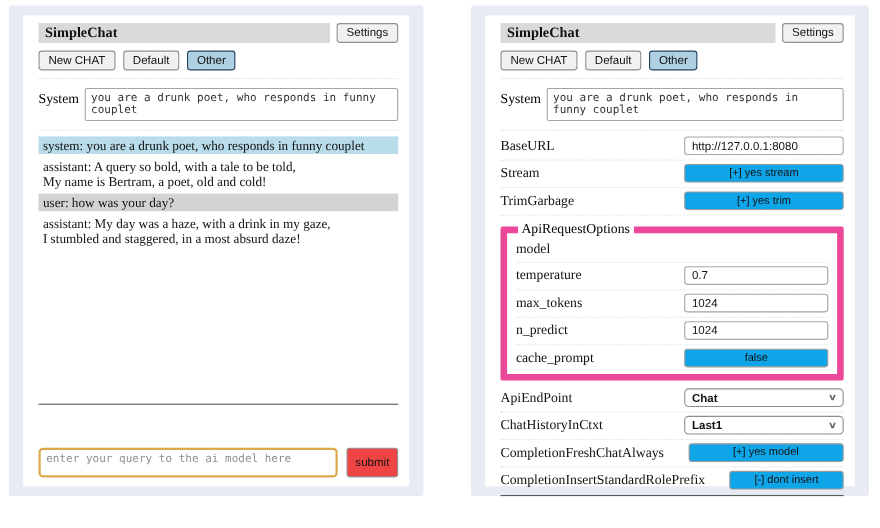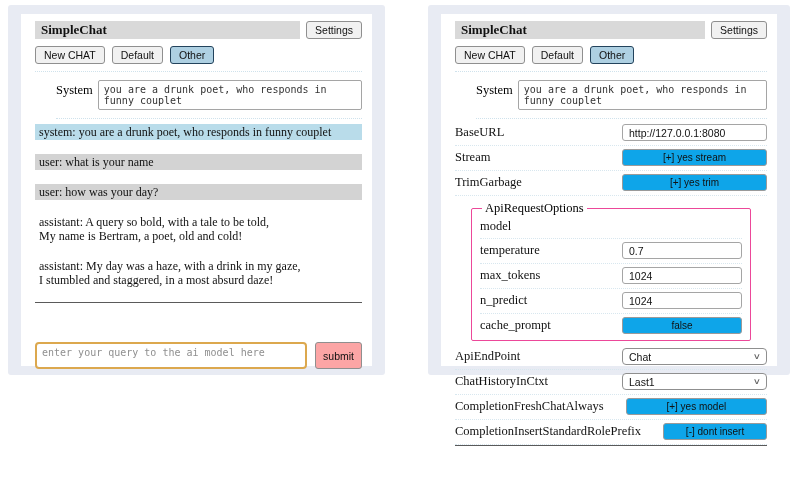--- a/index.html
+++ b/index.html
@@ -1,20 +1,20 @@
 <!DOCTYPE html>
 <html><head>
 <meta charset="utf-8">
 <style>
   * { box-sizing: border-box; margin: 0; padding: 0; }
   html, body { width: 800px; height: 480px; overflow: hidden; }
   body { background: #ffffff; font-family: "Liberation Serif", serif; position: relative; }
 
   .panel {
-    position: absolute; top: 5px; height: 370px;
+    position: absolute; top: 5px; height: 446px;
     background: #e8ebf3; border-radius: 3px; padding: 9px 13px;
   }
   .panel.left  { left: 8px;   width: 377px; }
   .panel.right { left: 428px; width: 362px; }
 
   .content {
     background: #ffffff; width: 100%; height: 100%;
     padding: 7px 10px 8px 14px;
     display: flex; flex-direction: column;
   }
@@ -29,33 +29,33 @@
     font-family: Liberation Sans, sans-serif; font-size: 10.5px; color: #111;
     background: #f1f1f1; border: 1px solid #8f8f8f; border-radius: 3px;
     padding: 2px 8px; cursor: pointer; line-height: 12px; white-space: nowrap;
   }
   .btn.active { background: #aed0e2; border: 1.5px solid #23435c; }
 
   
   .sessions { display: flex; gap: 7px; padding-bottom: 7px; border-bottom: 1px dotted #cfe2ec; }
 
   
-  .system-row { display: flex; gap: 5px; align-items: flex-start; padding: 8px 0 8px; border-bottom: 1px dotted #cfe2ec; margin-left: 21px; }
+  .system-row { display: flex; gap: 5px; align-items: flex-start; padding: 8px 0 8px; border-bottom: 1px dotted #cfe2ec; }
   .system-row .lbl { font-size: 12.5px; padding-top: 3px; }
   textarea {
     font-family: "DejaVu Sans Mono", monospace; font-size: 10px; color: #333;
     border: 1px solid #a5a5a5; border-radius: 2px; padding: 3px 5px;
     resize: none; outline: none;
   }
   .system-ta { flex: 1; height: 30px; }
   textarea::placeholder { color: #8f8f8f; }
 
   
   .chat { margin-top: 5px; }
-  .msg { font-size: 12px; line-height: 14px; padding: 1px 4px; margin-bottom: 14px; color: #111; }
+  .msg { font-size: 12px; line-height: 14px; padding: 1px 4px; margin-bottom: 3px; color: #111; }
   .msg.system    { background: #b9dcea; }
   .msg.user      { background: #d3d3d3; }
   .msg.assistant { background: #ffffff; }
 
   
   .settings { margin-top: 2px; }
   .srow {
     display: grid; grid-template-columns: 1fr 1fr; align-items: center;
     padding: 3px 0 4px; border-bottom: 1px dotted #d8e7ef; gap: 22px;
   }
@@ -69,40 +69,40 @@
   .wbtn {
     width: 100%; height: 17px;
     font-family: "Liberation Sans", sans-serif; font-size: 10px; color: #111;
     background: #0ea5e9; border: 1px solid #9a9a9a; border-radius: 3px; cursor: pointer;
   }
   .sel {
     width: 100%; height: 17px; background: #fff;
     border: 1px solid #8f8f8f; border-radius: 4px;
     display: flex; align-items: center; justify-content: space-between;
     font-family: "Liberation Sans", sans-serif; font-size: 10.5px; color: #111;
-    padding: 0 6px; cursor: pointer;
+    padding: 0 6px; cursor: pointer; font-weight: bold;
   }
   .sel .chev { font-size: 8px; color: #666; transform: scaleX(1.4); }
 
   fieldset.aro {
-    border: 1px solid #ec4899; border-radius: 2px;
-    margin: 5px 16px 4px; padding: 0 8px 5px;
+    border: 6px solid #ec4899; border-radius: 2px;
+    margin: 5px 0 4px; padding: 0 8px 5px;
   }
   fieldset.aro legend { font-size: 12.5px; padding: 0 3px; margin-left: 2px; }
 
   .spacer { flex: 1; }
   hr.sep { border: none; border-top: 1px solid #5a5a5a; margin-bottom: 7px; }
 
   
   .query-row { display: flex; gap: 8px; align-items: stretch; margin-top: 32px; }
   .query-ta { flex: 1; height: 27px; border-radius: 4px; border: 1px solid #999; }
   .query-ta.focused { border: 2px solid #dca84e; }
   .submit-btn {
     font-family: "Liberation Sans", sans-serif; font-size: 10.5px; color: #111;
-    background: #fca5a5; border: 1px solid #8f8f8f; border-radius: 3px;
+    background: #ef4444; border: 1px solid #8f8f8f; border-radius: 3px;
     padding: 0 7px; cursor: pointer;
   }
 </style>
 </head>
 <body>
 
 <div class="panel left">
   <div class="content">
 
     <div class="hdr">
@@ -118,29 +118,26 @@
 
     <div class="system-row">
       <span class="lbl">System</span>
       <textarea class="system-ta" style="">you are a drunk poet, who responds in funny couplet</textarea>
     </div>
 
     <div class="chat">
       <div class="msg system">
         <div>system: you are a drunk poet, who responds in funny couplet</div>
       </div>
-      <div class="msg user">
-        <div>user: what is your name</div>
-      </div>
-      <div class="msg user">
-        <div>user: how was your day?</div>
-      </div>
       <div class="msg assistant">
         <div>assistant: A query so bold, with a tale to be told,</div>
         <div>My name is Bertram, a poet, old and cold!</div>
+      </div>
+      <div class="msg user">
+        <div>user: how was your day?</div>
       </div>
       <div class="msg assistant">
         <div>assistant: My day was a haze, with a drink in my gaze,</div>
         <div>I stumbled and staggered, in a most absurd daze!</div>
       </div>
     </div>
 
     <div class="spacer"></div>
     <hr class="sep">
 

